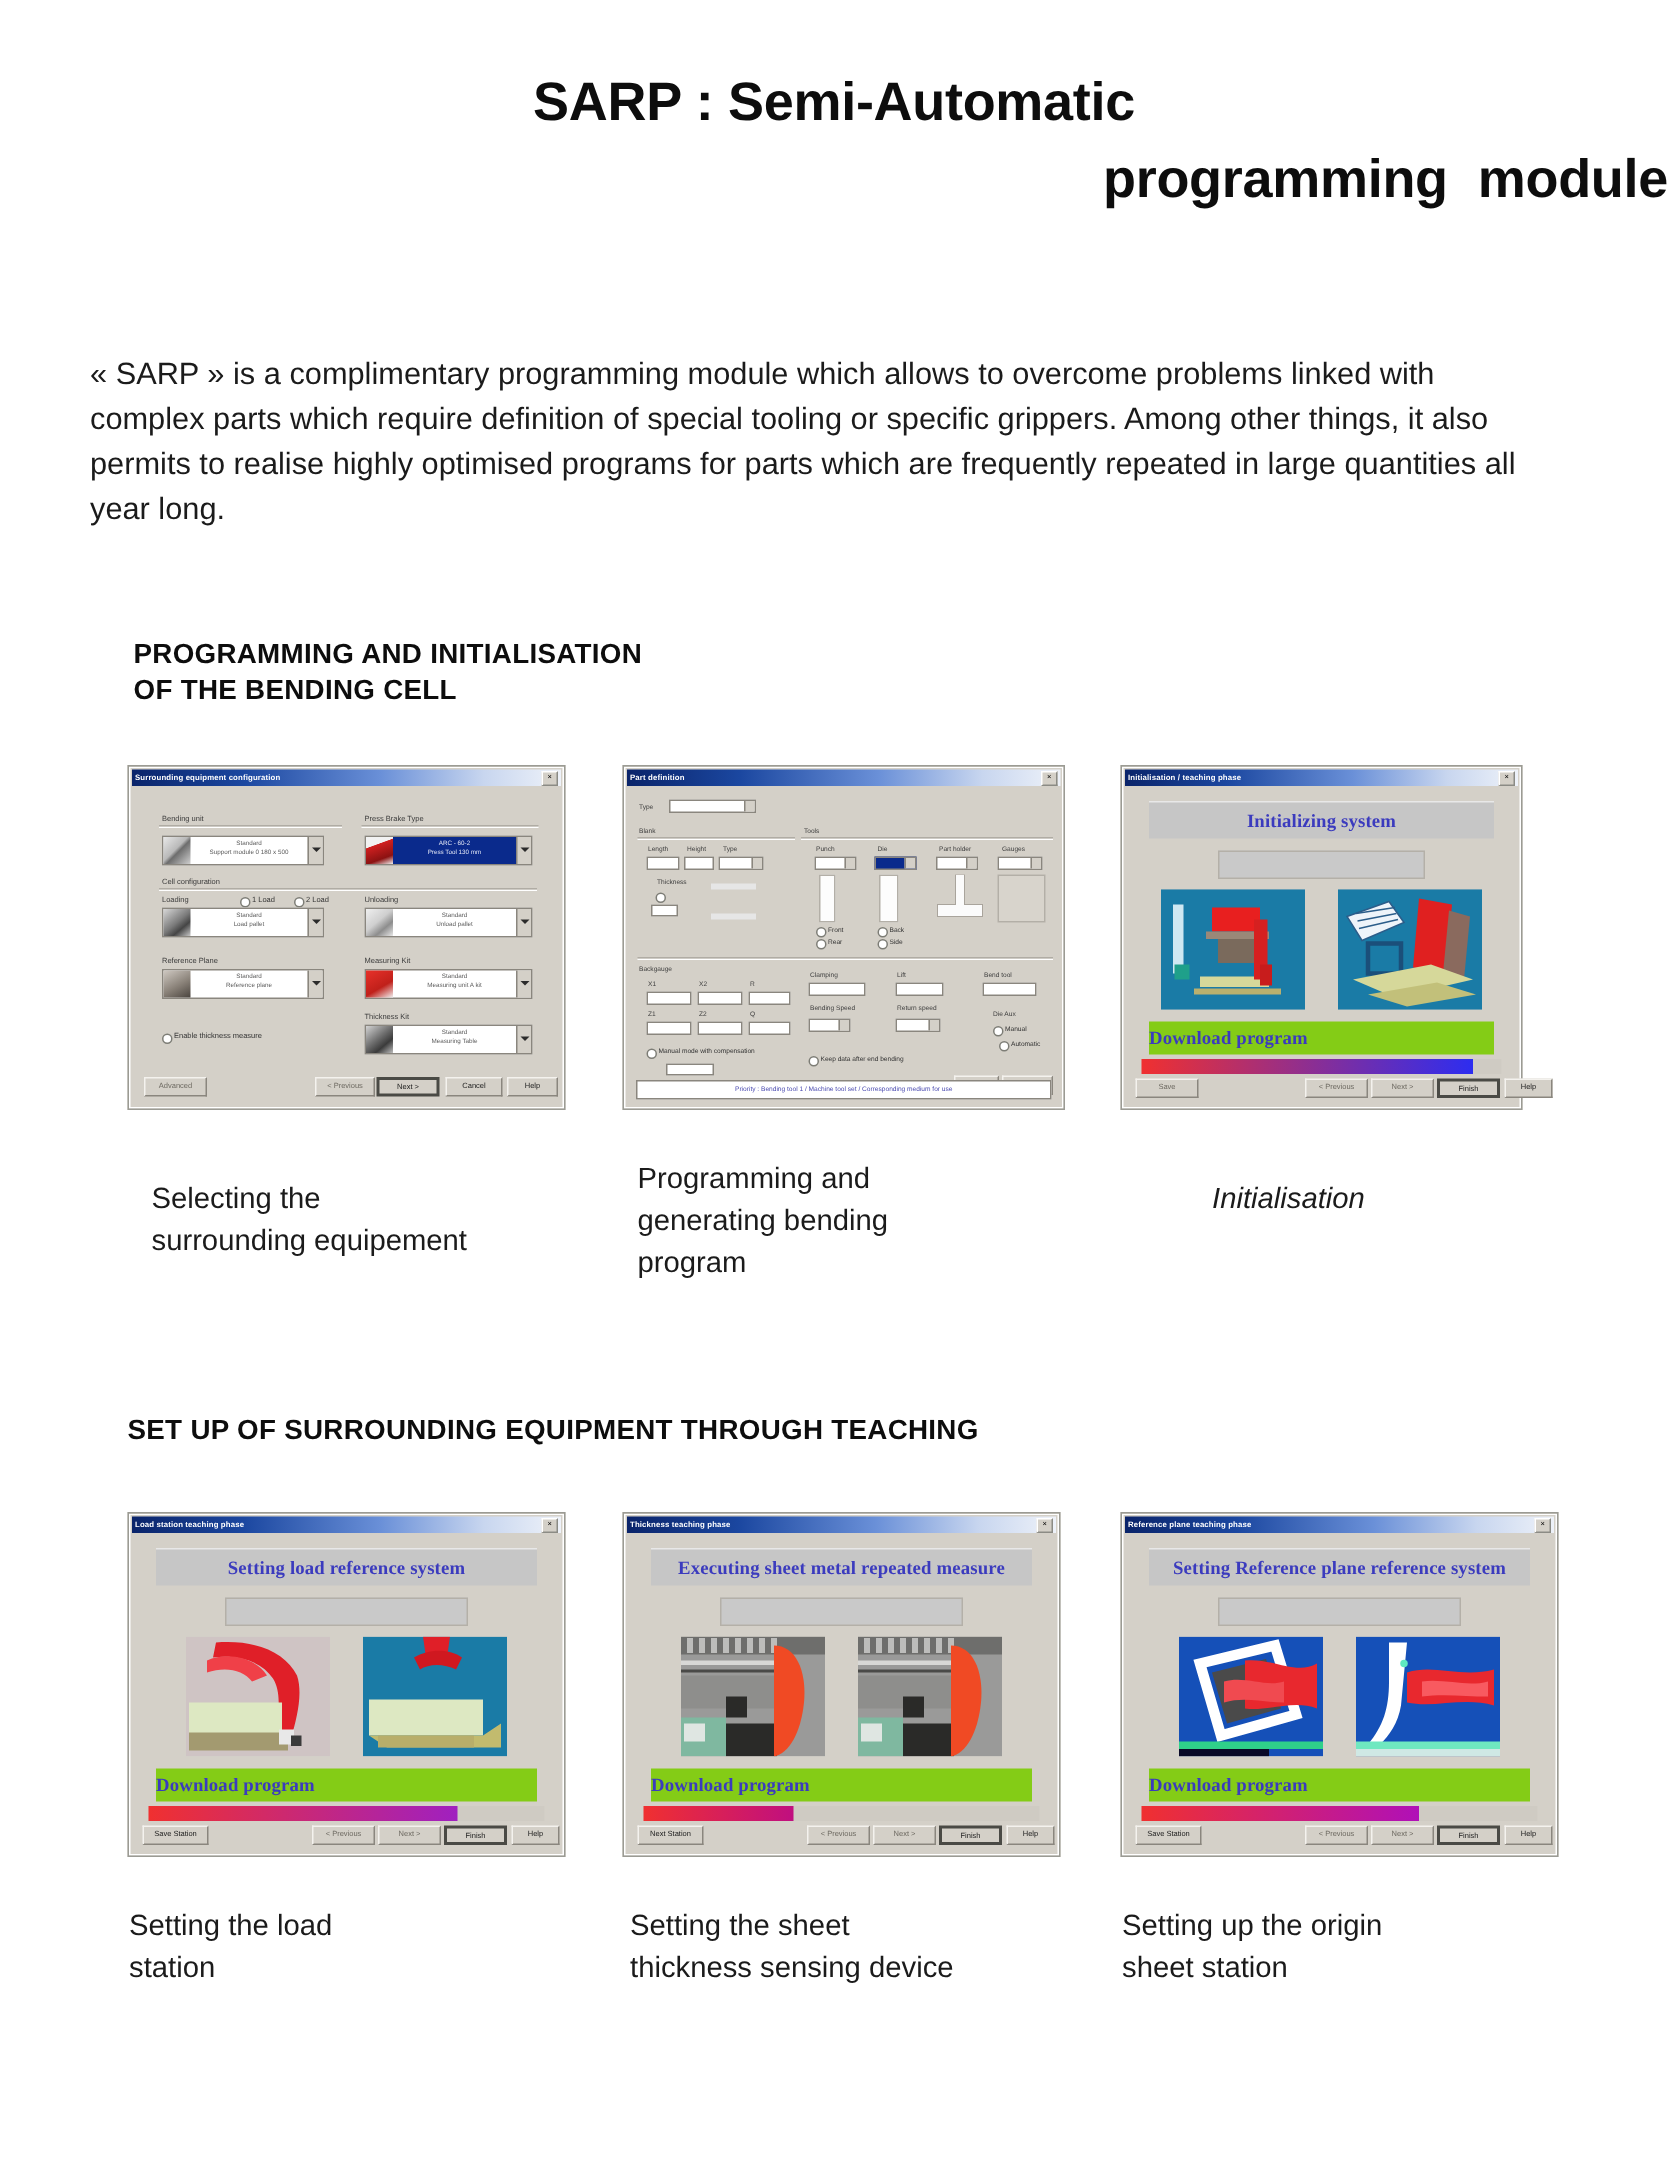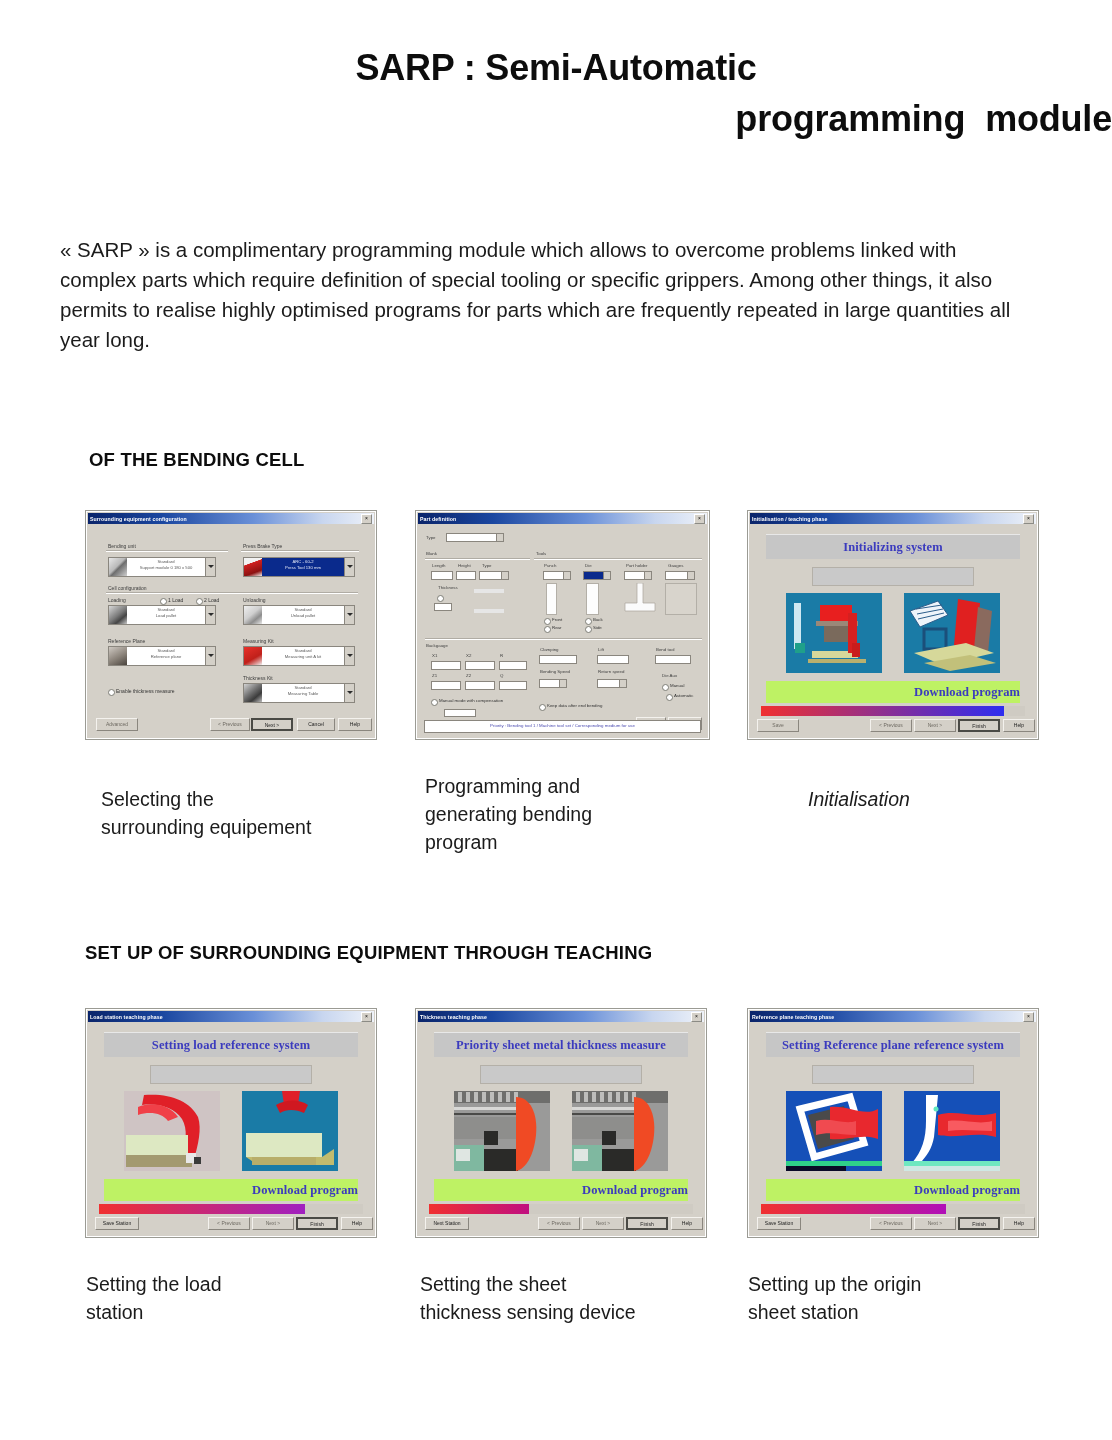--- a/index.html
+++ b/index.html
@@ -149,24 +149,24 @@
     height: 80px;
     position: relative;
     overflow: hidden;
     border: 0;
   }
   .wz-banner2 {
     position: absolute;
     left: 16px; right: 16px;
     top: 156px;
     height: 22px;
-    background: #bef264;
+    background: #84cc16;
     display: flex;
     align-items: center;
-    justify-content: flex-end;
+    justify-content: flex-start;
   }
   .wz-progress-track {
     position: absolute;
     left: 11px; right: 11px;
     top: 181px;
     height: 10px;
     background: #cfcbc3;
   }
   .wz-progress-fill {
     height: 100%;
@@ -318,21 +318,21 @@
 <div class="page-title">
   <span>SARP : Semi-Automatic</span>
   <span class="ln2">
     <span>programming</span><span class="gap"></span><span>module</span>
   </span>
 </div>
 
 <p class="intro">« SARP » is a complimentary programming module which allows to overcome problems linked with complex parts which require definition of special tooling or specific grippers. Among other things, it also permits to realise highly optimised programs for parts which are frequently repeated in large quantities all year long.</p>
 
 <div class="section-heading" id="sec1">
-  <br>
+  <span>PROGRAMMING AND INITIALISATION</span><br>
   <span>OF THE BENDING CELL</span>
 </div>
 
 <div class="dlg" style="left:85px; top:510px;">
   <div class="dlg-titlebar">
     <span class="dlg-title-text">Surrounding equipment configuration</span>
     <span class="dlg-close">×</span>
   </div>
   <div class="dlg-body">
 
@@ -507,21 +507,21 @@
     <span class="radio" style="left:248px; top:168px; font-size:4.4px;">Automatic</span>
     <span class="radio" style="left:121px; top:178px; font-size:4.4px;">Keep data after end bending</span>
 
     <div class="btn enabled" style="left:218px; top:192px; width:30px; position:absolute;">Run</div>
     <div class="btn" style="left:250px; top:192px; width:34px; position:absolute;">Close</div>
 
     <div class="d2-status">Priority : Bending tool 1 / Machine tool set / Corresponding medium for use</div>
   </div>
 </div>
 
-<div class="dlg" style="left:747px; top:510px; width:292px;">
+<div class="dlg" style="left:747px; top:510px; width:268px;">
   <div class="dlg-titlebar">
     <span class="dlg-title-text">Initialisation / teaching phase</span>
     <span class="dlg-close">×</span>
   </div>
   <div class="dlg-body">
     <div class="wz-banner">
       <span class="wz-banner-text">Initializing system</span>
     </div>
     <div class="wz-field"></div>
     <div class="wz-pics">
@@ -634,21 +634,21 @@
   </div>
 </div>
 
 <div class="dlg" style="left:415px; top:1008px; width:292px;">
   <div class="dlg-titlebar">
     <span class="dlg-title-text">Thickness teaching phase</span>
     <span class="dlg-close">×</span>
   </div>
   <div class="dlg-body">
     <div class="wz-banner">
-      <span class="wz-banner-text">Priority sheet metal thickness measure</span>
+      <span class="wz-banner-text">Executing sheet metal repeated measure</span>
     </div>
     <div class="wz-field"></div>
     <div class="wz-pics">
       <div class="wz-pic">
         <svg width="96" height="80" viewBox="0 0 96 80">
           <rect x="0" y="0" width="96" height="80" fill="#9a9a99"></rect>
           <rect x="0" y="0" width="96" height="12" fill="#6e6e6c"></rect>
           <g fill="#bdbdbb">
             <rect x="4" y="1" width="4" height="10"></rect>
               <rect x="12" y="1" width="4" height="10"></rect>

